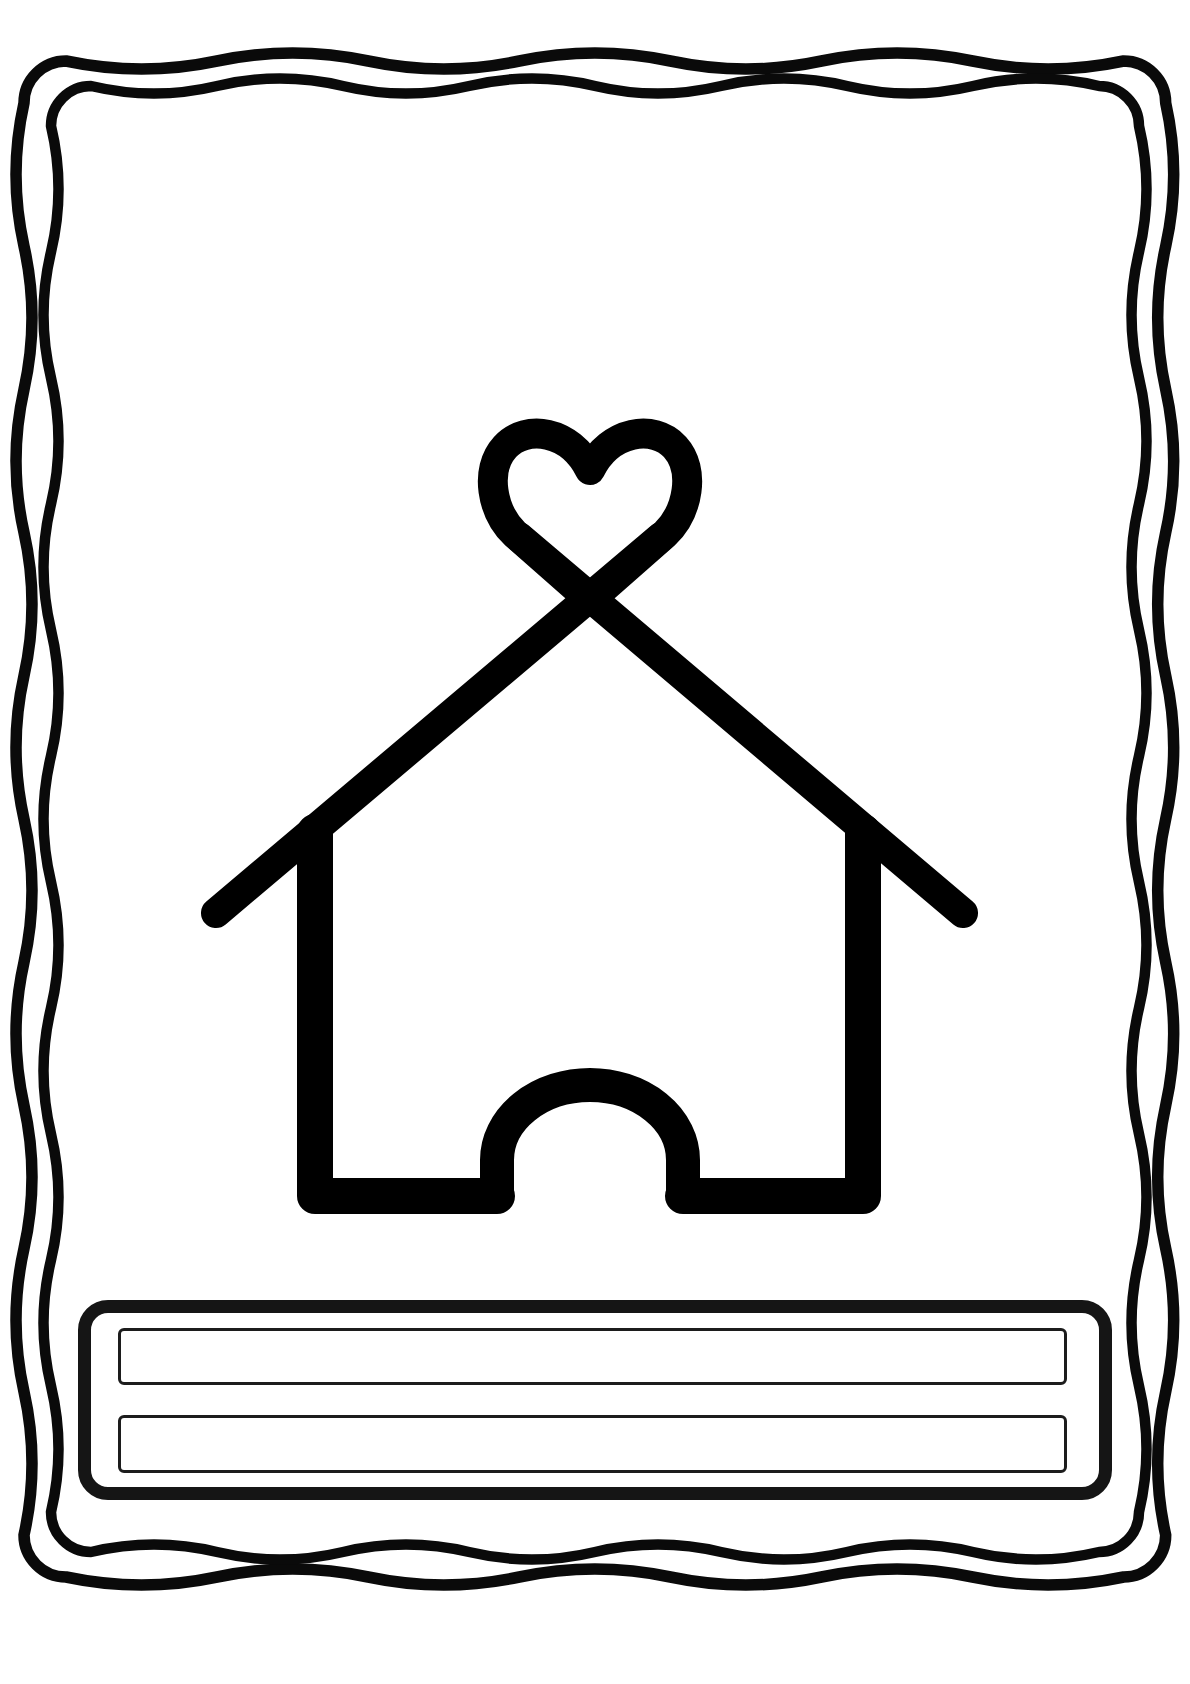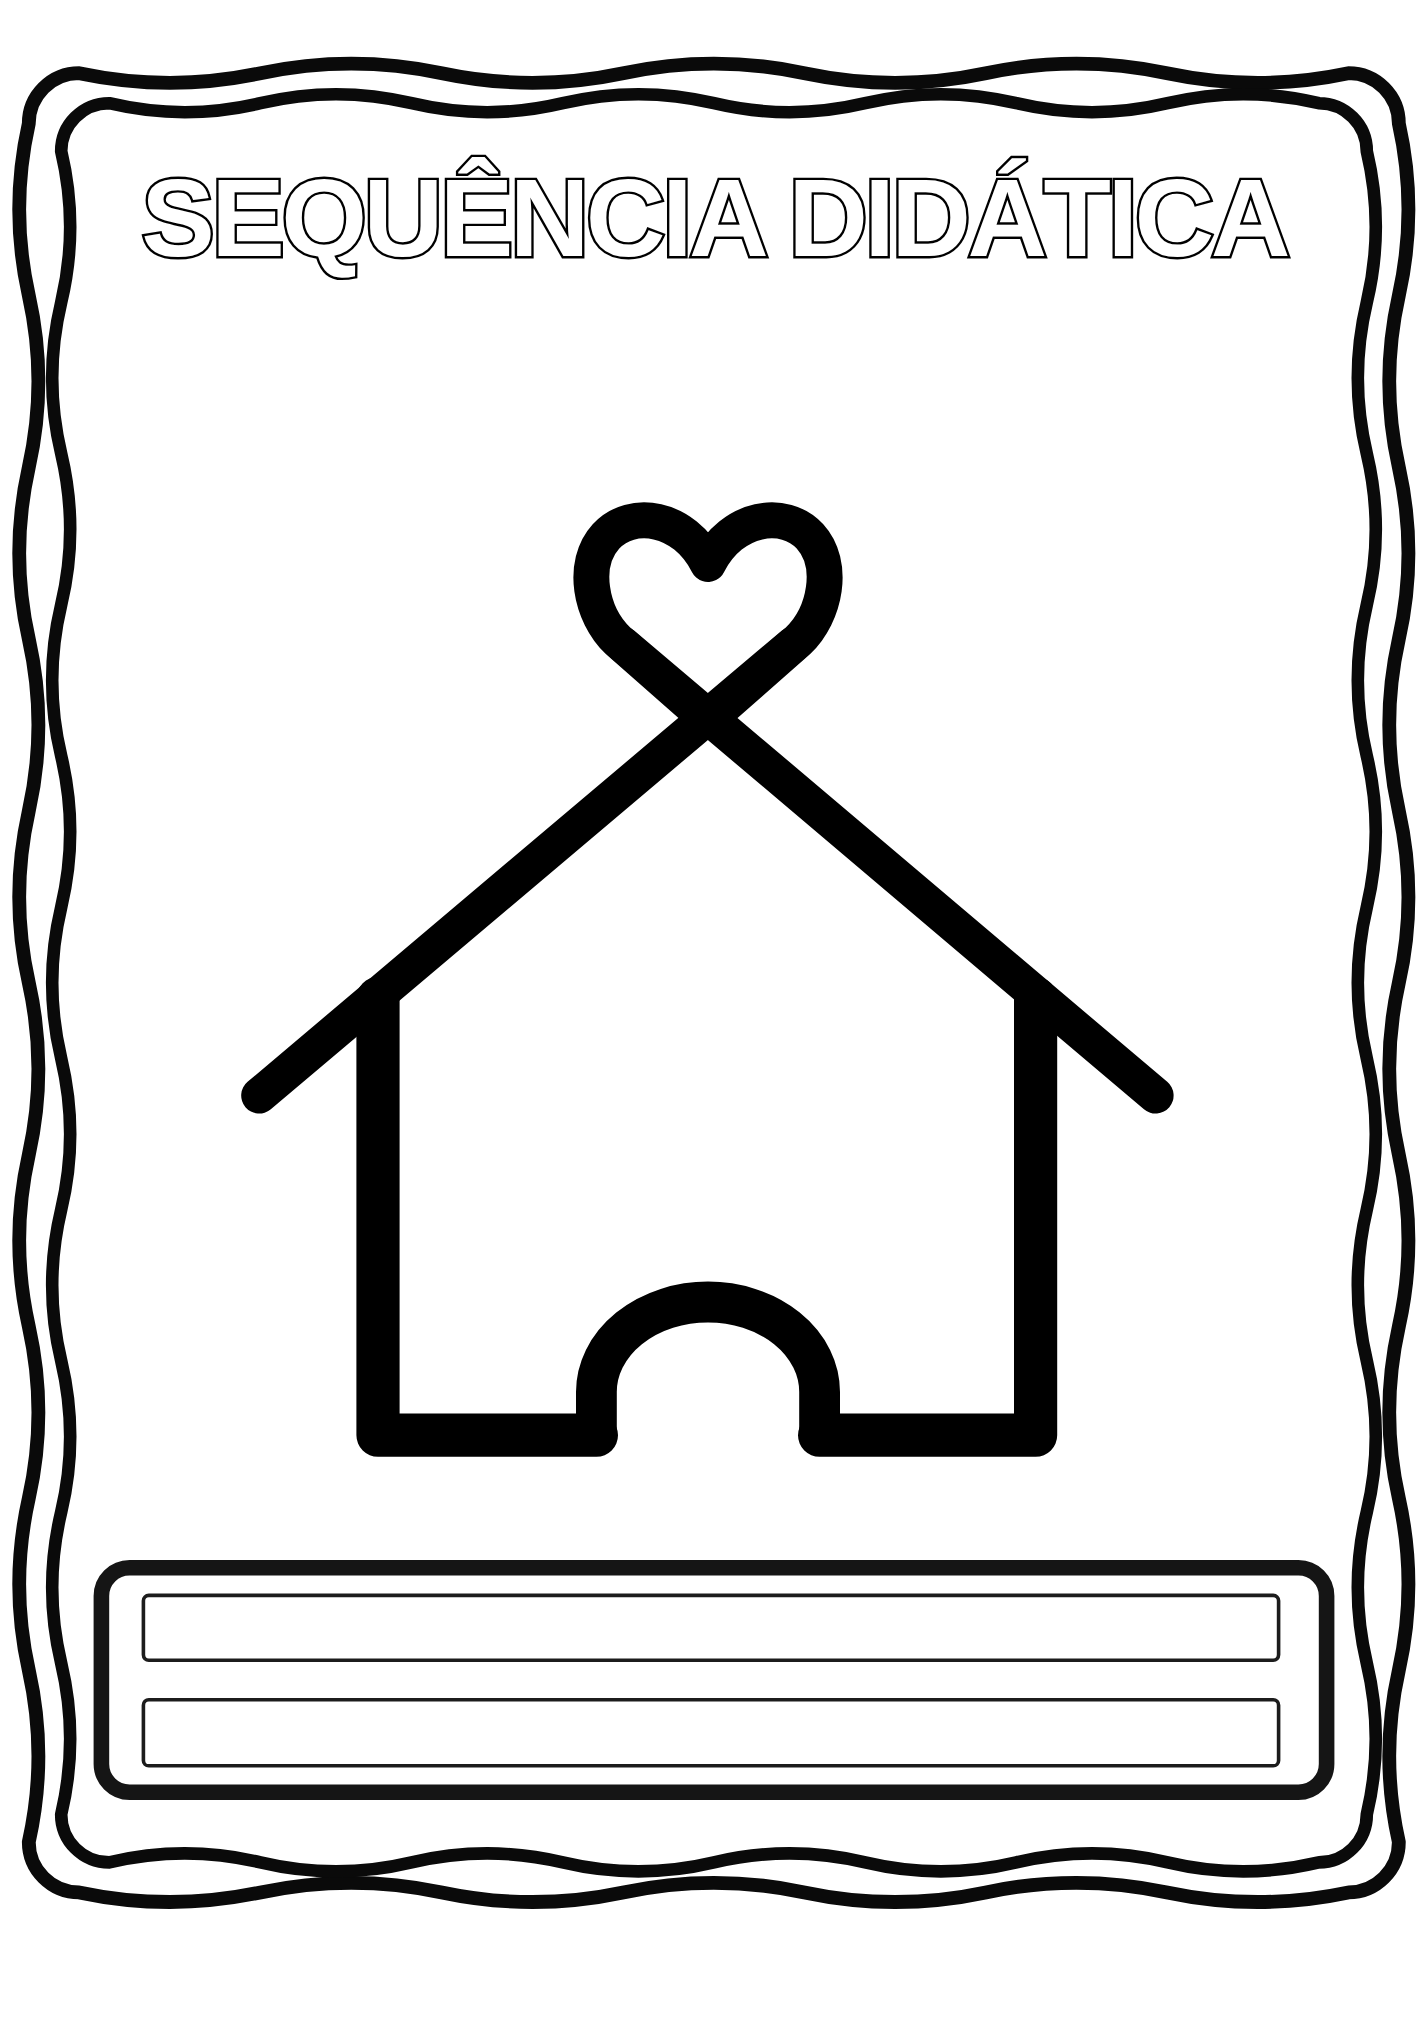--- a/index.html
+++ b/index.html
@@ -69,20 +69,19 @@
       <path stroke-width="30" d="M 216 913 L 661 537"></path>
       <path stroke-width="30" d="M 963 913 L 519 537"></path>
       <path stroke-width="30" d="M 590 600 L 515 534 C 492 512 484 470 505 447 C 526 424 570 430 590 470
                C 610 430 654 424 675 447 C 696 470 688 512 665 534 L 590 600 Z"></path>
       <path stroke-width="36" d="M 497 1196 L 315 1196 L 315 832"></path>
       <path stroke-width="36" d="M 683 1196 L 863 1196 L 863 832"></path>
       <path stroke-width="34" d="M 497 1196 L 497 1160 A 93 75 0 0 1 683 1160 L 683 1196"></path>
     </g>
   </svg>
 
-  <h1 class="title">SEQUÊNCIA DIDÁTICA</h1>
 
   <div class="footer-box">
     <div class="field field-1"></div>
     <div class="field field-2"></div>
   </div>
 
 </div>
 
 </body></html>

